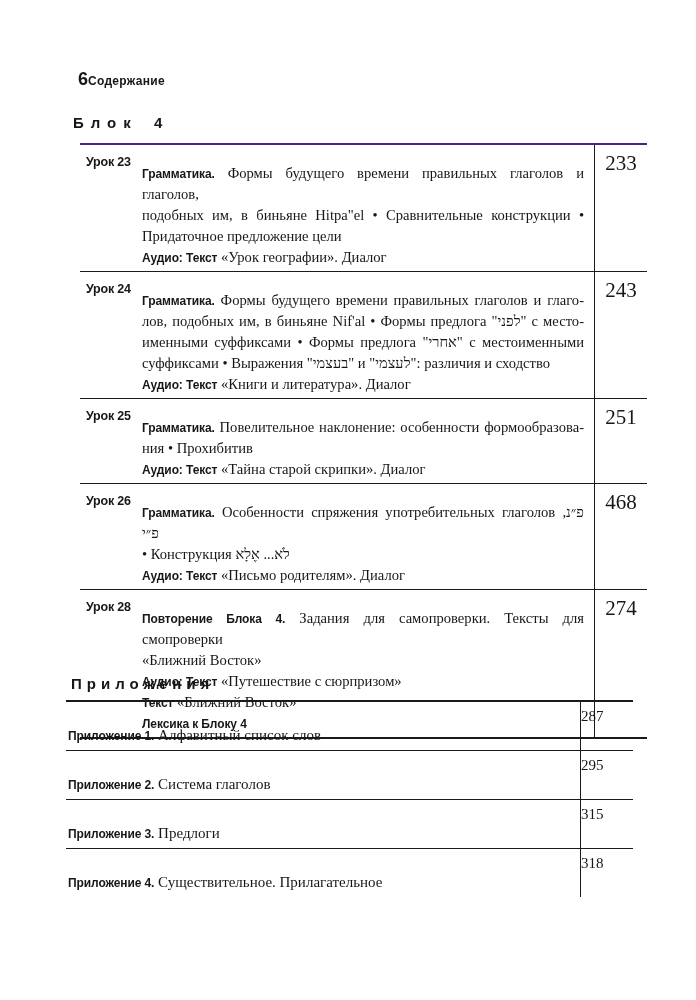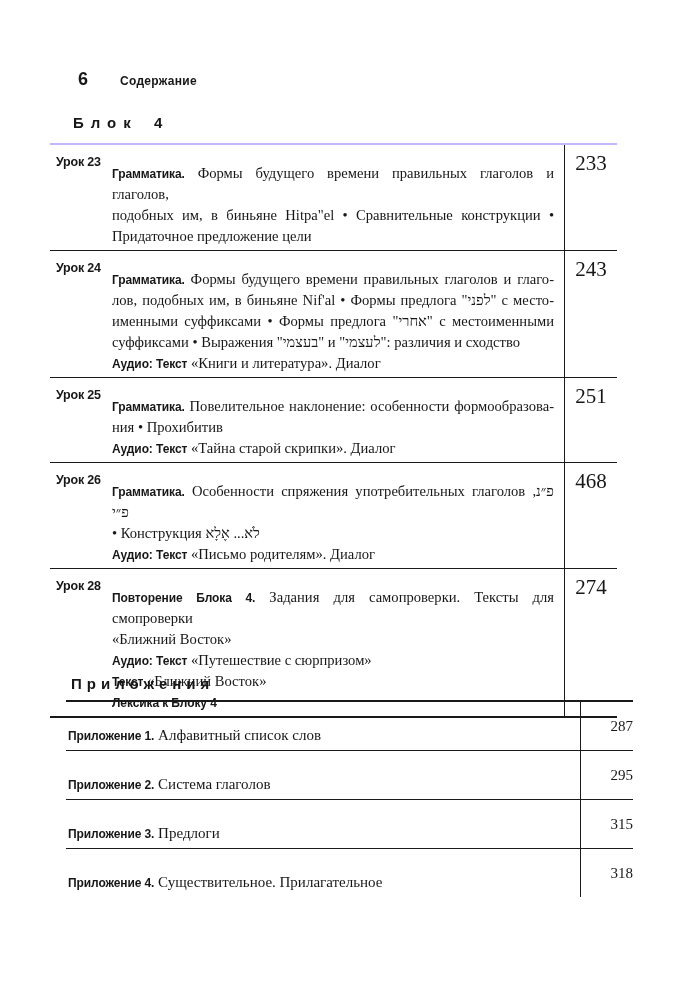--- a/index.html
+++ b/index.html
@@ -4,34 +4,34 @@
 <style>
   html,body { margin:0; padding:0; background:#e8e8e8; }
   .page {
     position:relative; width:696px; height:1000px; margin:0 auto;
     background:#ffffff; color:#171717; overflow:hidden;
     font-family:"Liberation Serif","DejaVu Serif",serif;
   }
   
   .header { position:absolute; left:78px; top:70px; display:flex; align-items:baseline; }
   .pagenum { font:bold 18px/1 "Liberation Sans","DejaVu Sans",sans-serif; }
-  .htitle  { font:bold 12px/1 "Liberation Sans","DejaVu Sans",sans-serif; letter-spacing:.3px; margin-left:32px; }
+  .htitle  { font:bold 12px/1 "Liberation Sans","DejaVu Sans",sans-serif; letter-spacing:.3px; margin-left:0; }
 
   
   .sec-head {
     position:absolute; left:66px; width:567px; 
     font:bold 15px/1.2 "Liberation Sans","DejaVu Sans",sans-serif;
   }
   .h-block { top:114px; letter-spacing:7px; text-indent:7px; word-spacing:5px; }
   .h-appx  { top:675px; letter-spacing:5px; text-indent:5px; }
 
   
   .toc {
-    position:absolute; left:50px; top:143px; width:567px;
-    border-top:2px solid #c4b5fd; border-bottom:2px solid #1a1a1a;
+    position:absolute; left:80px; top:143px; width:567px;
+    border-top:2px solid #4c1d95; border-bottom:2px solid #1a1a1a;
   }
   .trow { display:flex; border-bottom:1.4px solid #1a1a1a; }
   .trow:last-child { border-bottom:none; }
   .tlabel {
     flex:none; width:56px; padding:7px 0 0 6px; white-space:nowrap;
     font:bold 12.5px/21px "Liberation Sans","DejaVu Sans",sans-serif; letter-spacing:-.2px;
   }
   .tcontent { flex:1; min-width:0; padding:18px 10px 3px 0; }
   .line { font-size:14.6px; line-height:21px; }
   .line.j { text-align:justify; text-align-last:justify; }
@@ -41,21 +41,21 @@
     text-align:center; padding-top:6px; font-size:21px;
   }
 
   
   .appx { position:absolute; left:66px; top:700px; width:567px; border-top:2px solid #1a1a1a; }
   .arow { display:flex; border-bottom:1.4px solid #1a1a1a; }
   .arow:last-child { border-bottom:none; }
   .acontent { flex:1; min-width:0; padding:7px 0 6px 2px; font-size:15px; line-height:17px;margin-top:18px; }
   .apage {
     flex:none; width:52px; border-left:1.4px solid #1a1a1a;
-    text-align:right; padding-top:16px; font-size:15px;
+    text-align:left; padding-top:6px; font-size:15px;
   }
 </style>
 </head>
 <body>
 
 <div class="page">
 
   <div class="header">
     <span class="pagenum">6</span>
     <span class="htitle">Содержание</span>
@@ -63,20 +63,21 @@
 
   <div class="sec-head h-block">Блок 4</div>
 
   <div class="toc" id="block4-rows">
       <div class="trow">
         <div class="tlabel">Урок 23</div>
         <div class="tcontent">
           <div class="line j"><span class="sb">Грамматика.</span><span class="sr"> Формы будущего времени правильных глаголов и глаголов,</span></div>
           <div class="line j"><span class="sr">подобных им, в биньяне Hitpa"el • Сравнительные конструкции •</span></div>
           <div class="line"><span class="sr">Придаточное предложение цели</span></div>
+          <div class="line"><span class="sb">Аудио: Текст</span><span class="sr"> «Урок географии». Диалог</span></div>
         </div>
         <div class="tpage">233</div>
       </div>
       <div class="trow">
         <div class="tlabel">Урок 24</div>
         <div class="tcontent">
           <div class="line j"><span class="sb">Грамматика.</span><span class="sr"> Формы будущего времени правильных глаголов и глаго-</span></div>
           <div class="line j"><span class="sr">лов, подобных им, в биньяне Nif'al • Формы предлога "לפני" с место-</span></div>
           <div class="line j"><span class="sr">именными суффиксами • Формы предлога "אחרי" с местоименными</span></div>
           <div class="line"><span class="sr">суффиксами • Выражения "בעצמי" и "לעצמי": различия и сходство</span></div>

